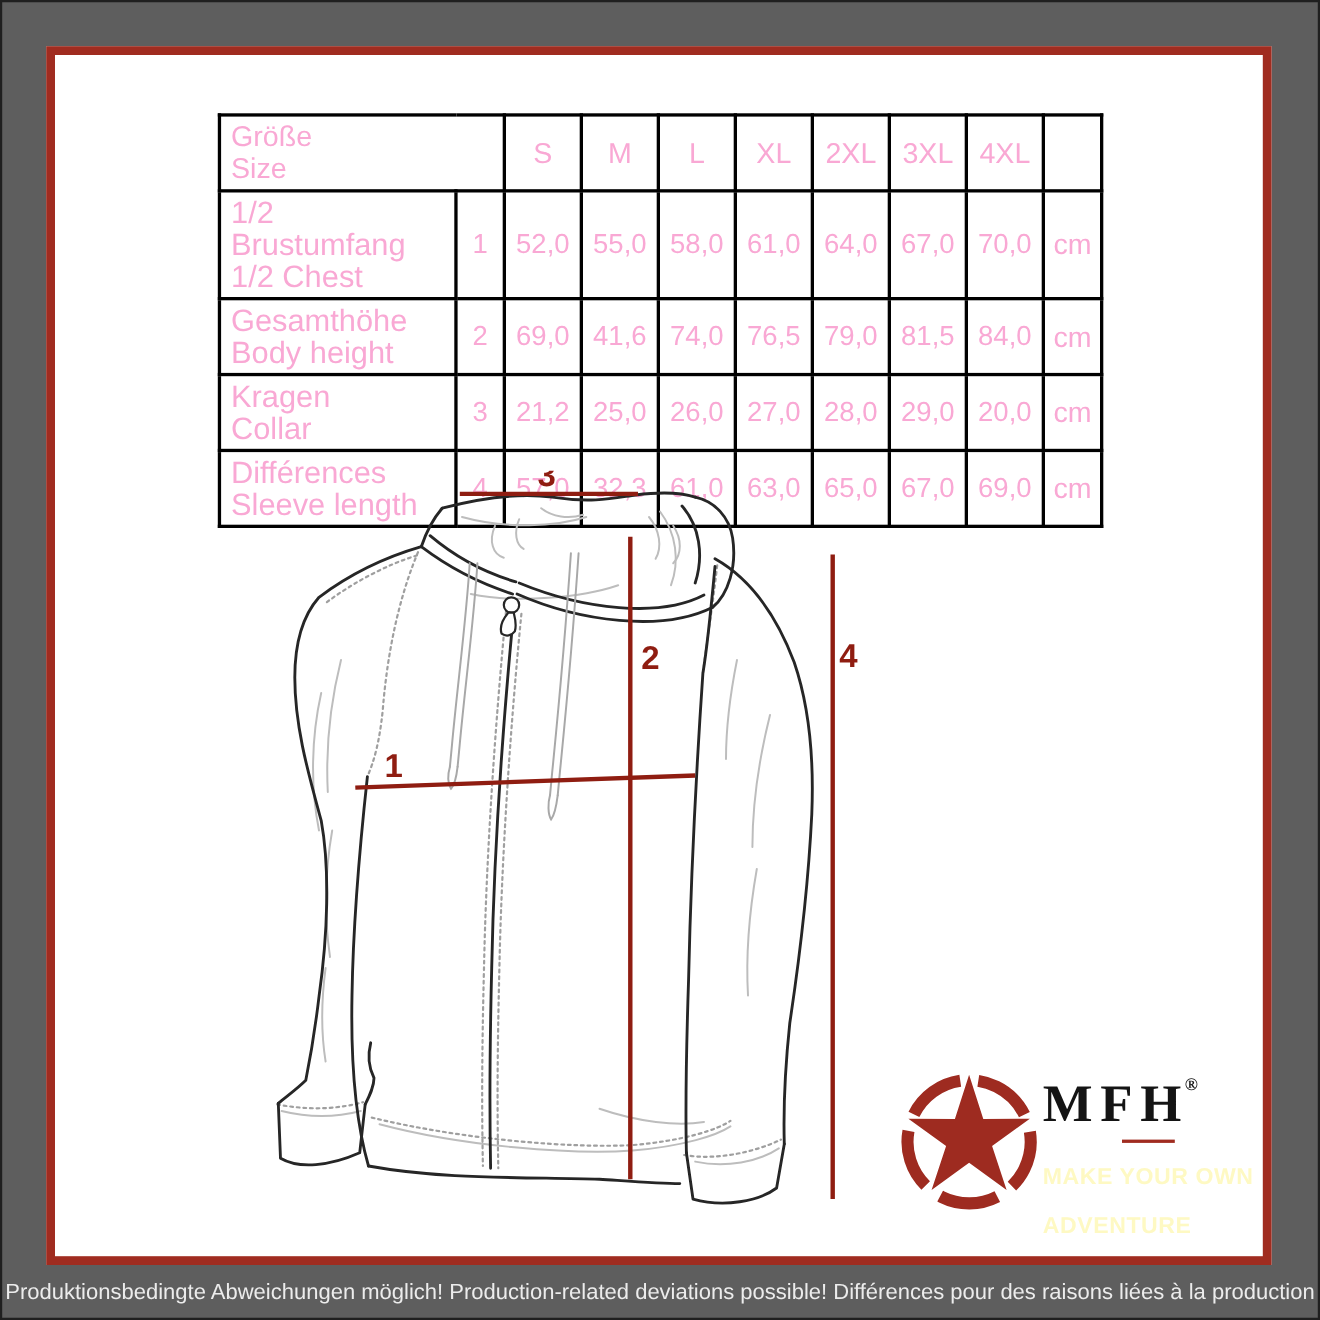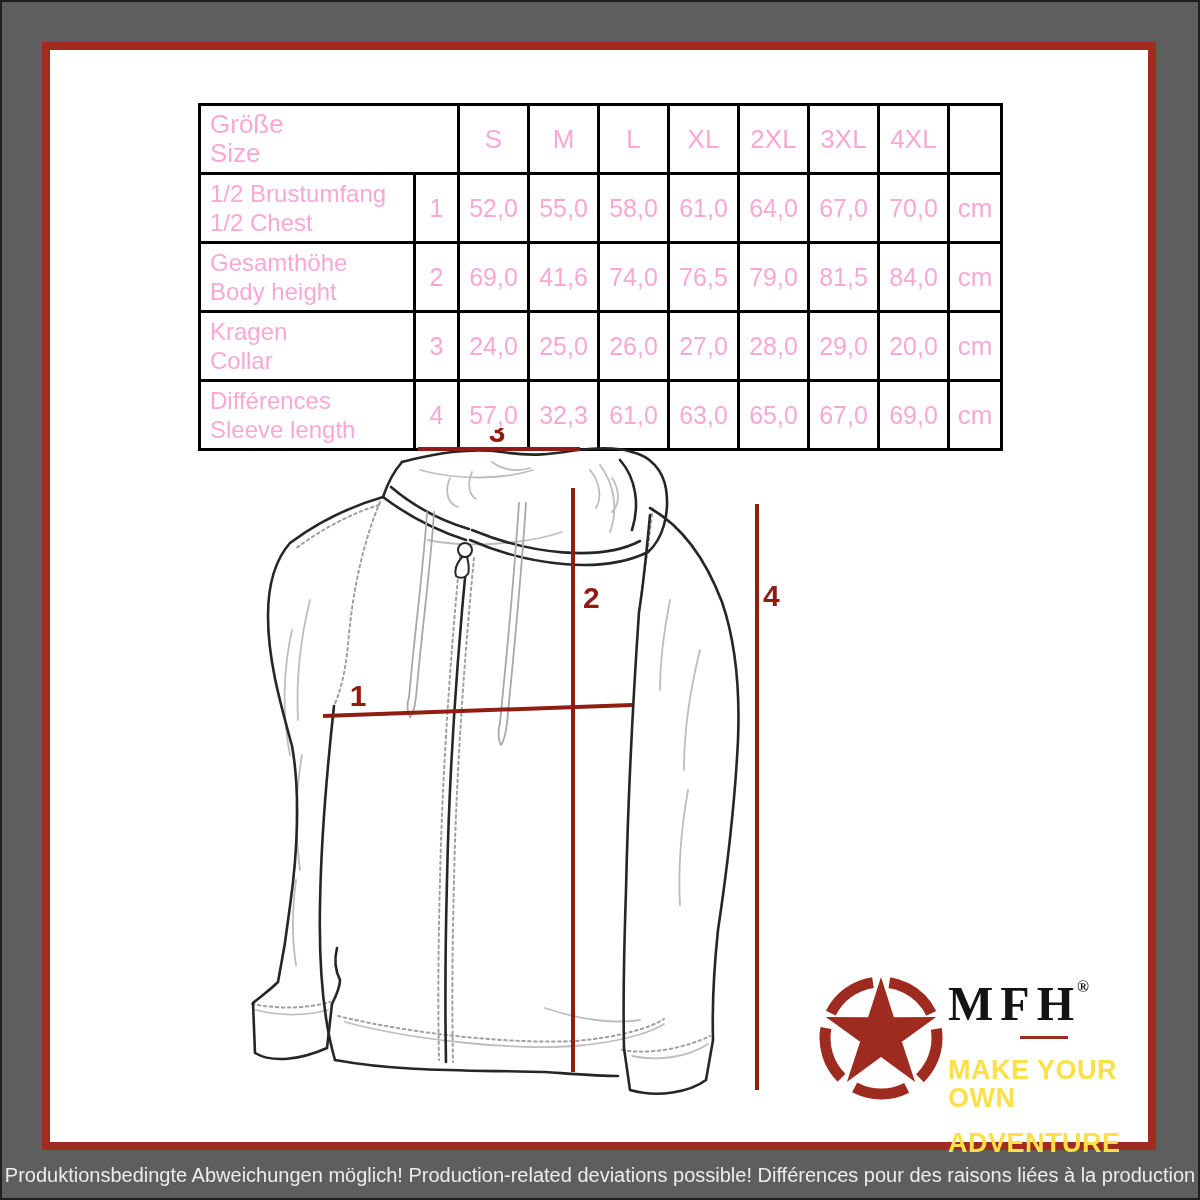--- a/index.html
+++ b/index.html
@@ -19,40 +19,40 @@
     position:absolute;left:198px;top:87px;
     border-collapse:collapse;table-layout:fixed;
     color:#f9a8d4;
     margin-top:16px;
   }
   .size-table td{
     border:3px solid #000;text-align:center;vertical-align:middle;
     font-size:25px;padding:0;height:63px;
   }
   .size-table td.corner, .size-table td.lbl{
-    text-align:left;padding:4px 6px 4px 9px;font-size:24px;line-height:29px;
+    text-align:left;padding:4px 6px 4px 9px;font-size:28px;line-height:29px;
   }
   .size-table tr.hdr td{height:64px;font-size:26px;}
   .size-table td.small-l{font-size:21px;}
   .size-table td.unit{font-size:26px;}
   
   .drawing{position:absolute;left:230px;top:428px;}
   .measure-label{font:bold 30px "Liberation Sans",sans-serif;}
   
   .logo-star{position:absolute;left:814px;top:971px;}
   .logo-text{
     position:absolute;left:948px;top:962px;width:192px;color:#111;
   }
   .mfh{
     font-family:"Liberation Serif",serif;font-weight:bold;font-size:48px;
     letter-spacing:7px;line-height:50px;white-space:nowrap;color:#141414;
   }
   .mfh sup{font-size:16px;letter-spacing:0;vertical-align:28px;margin-left:-4px;}
   .logo-divider{width:48px;height:3px;background:#a02c20;margin:7px auto 9px auto;}
-  .tagline{font-weight:bold;font-size:27px;line-height:28px;letter-spacing:0.5px;color:#fde047;margin-top:17px;}
+  .tagline{font-weight:bold;font-size:21px;line-height:28px;letter-spacing:0.5px;color:#fef9c3;margin-top:17px;}
   
   .footer-note{
     position:absolute;left:0;top:1158px;width:1200px;height:40px;
     text-align:center;color:#ececec;font-size:20px;line-height:34px;
   }
 </style>
 </head>
 <body>
 
 <div class="stage">
@@ -115,21 +115,21 @@
           <td>81,5</td>
           <td>84,0</td>
           <td class="unit">cm</td>
         </tr>
         <tr>
           <td class="lbl">
             <div>Kragen</div>
             <div>Collar</div>
           </td>
           <td>3</td>
-          <td>24,0</td>
+          <td>21,2</td>
           <td>25,0</td>
           <td>26,0</td>
           <td>27,0</td>
           <td>28,0</td>
           <td>29,0</td>
           <td>20,0</td>
           <td class="unit">cm</td>
         </tr>
         <tr>
           <td class="lbl">

